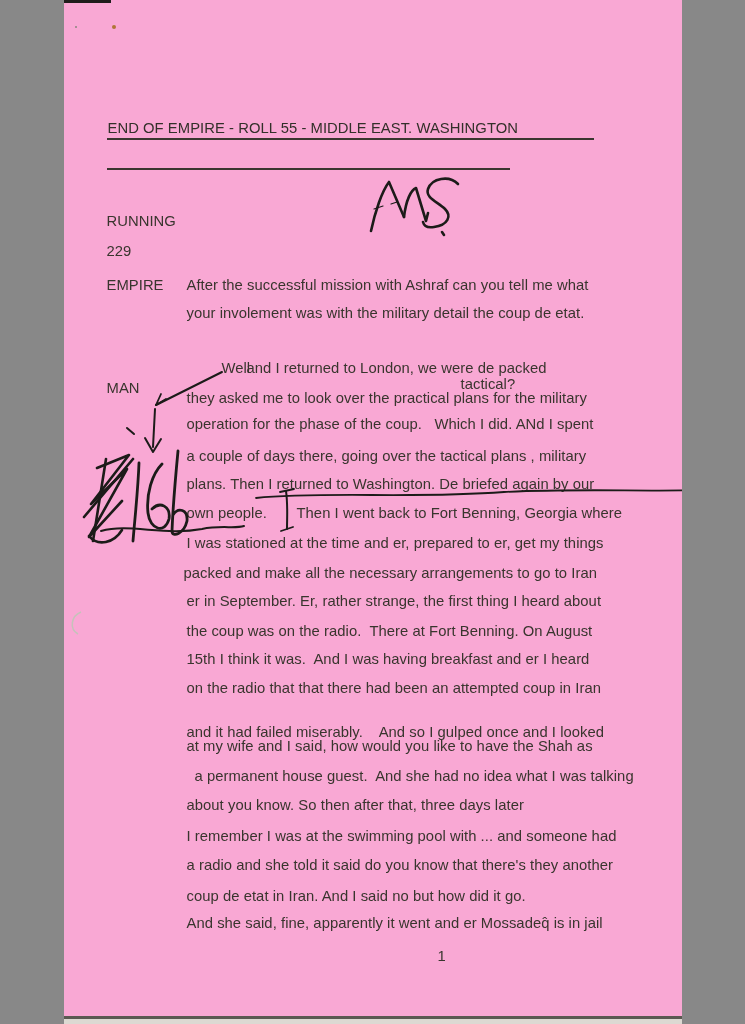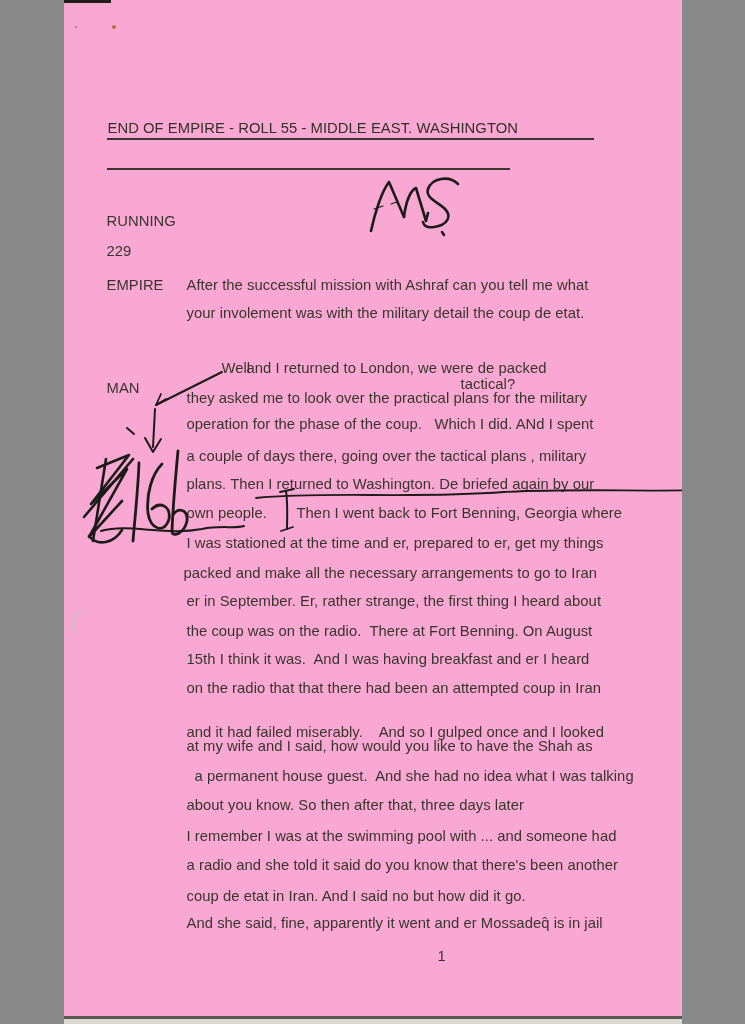--- a/index.html
+++ b/index.html
@@ -55,21 +55,21 @@
       <div class="line" style="left: 120px; top: 565px; text-align: right;">packed and make all the necessary arrangements to go to Iran</div>
       <div class="line" style="left: 123px; top: 593px;">er in September. Er, rather strange, the first thing I heard about</div>
       <div class="line" style="left: 123px; top: 623px;">the coup was on the radio.  There at Fort Benning. On August</div>
       <div class="line" style="left: 123px; top: 651px;">15th I think it was.  And I was having breakfast and er I heard</div>
       <div class="line" style="left: 123px; top: 680px;">on the radio that that there had been an attempted coup in Iran</div>
       <div class="line" style="left: 123px; top: 710px; margin-top: 14px;">and it had failed miserably.    And so I gulped once and I looked</div>
       <div class="line" style="left: 123px; top: 738px;">at my wife and I said, how would you like to have the Shah as</div>
       <div class="line" style="left: 123px; top: 768px; margin-left: 8px;">a permanent house guest.  And she had no idea what I was talking</div>
       <div class="line" style="left: 123px; top: 797px;">about you know. So then after that, three days later</div>
       <div class="line" style="left: 123px; top: 828px;">I remember I was at the swimming pool with ... and someone had</div>
-      <div class="line" style="left: 123px; top: 857px;">a radio and she told it said do you know that there's been another</div>
+      <div class="line" style="left: 123px; top: 857px;">a radio and she told it said do you know that there's they another</div>
       <div class="line" style="left: 123px; top: 888px;">coup de etat in Iran. And I said no but how did it go.</div>
       <div class="line" style="left: 123px; top: 915px;">And she said, fine, apparently it went and er Mossadeq̂ is in jail</div>
     </div>
 
   <div class="line" style="left:374px;top:948px;">1</div>
 
   <svg class="pen" width="745" height="1024" viewBox="0 0 745 1024">
     <g stroke="#1c1b19" fill="none" stroke-linecap="round" stroke-linejoin="round">
 
       <g>

